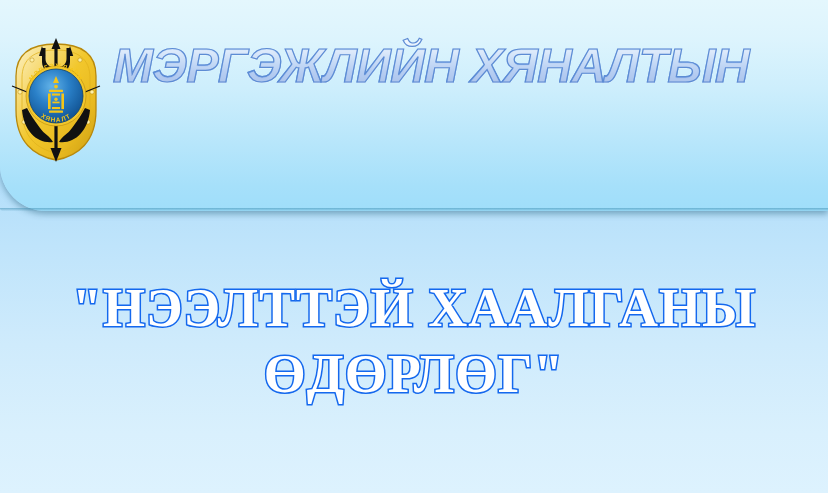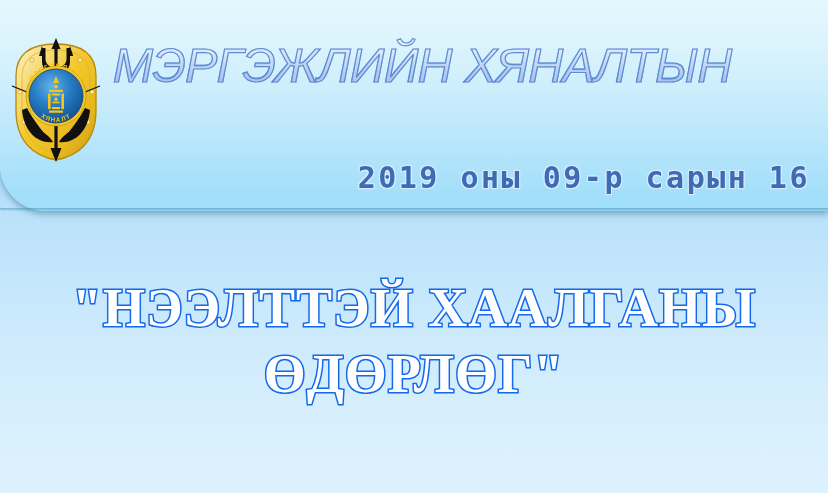--- a/index.html
+++ b/index.html
@@ -58,21 +58,21 @@
     left: 6px;
     top: 24px;
     width: 100px;
     height: 140px;
   }
   #emblem svg { display: block; width: 100%; height: 100%; }
 
   
   .org-title {
     position: absolute;
-    font-weight: normal;
+    font-weight: bold;
     font-style: italic;
     letter-spacing: -0.5px;
     white-space: nowrap;
     background: linear-gradient(180deg,
         #eaf4ff 0%,
         #cfe3fb 14%,
         #8fb8ee 38%,
         #5f93e2 60%,
         #4a7fd6 78%,
         #5a8ddc 100%);
@@ -210,18 +210,17 @@
         <rect x="46" y="69.5" width="8" height="2.1"></rect>
         <rect x="46" y="83" width="8" height="2.1"></rect>
         <circle cx="50" cy="75.2" r="1.7"></circle>
         <path d="M46.4,77.6 h7.2 v1.7 h-7.2 Z"></path>
       </g>
     </svg>
   </div>
 
   <div class="org-title" id="org-title-line1">МЭРГЭЖЛИЙН ХЯНАЛТЫН</div>
 
-  <div id="event-date">2019 оны 09-р сарын 16</div>
 
   <div class="headline" id="headline-line1">"НЭЭЛТТЭЙ ХААЛГАНЫ</div>
   <div class="headline" id="headline-line2">ӨДӨРЛӨГ"</div>
 
 </div>
 
 </body></html>

